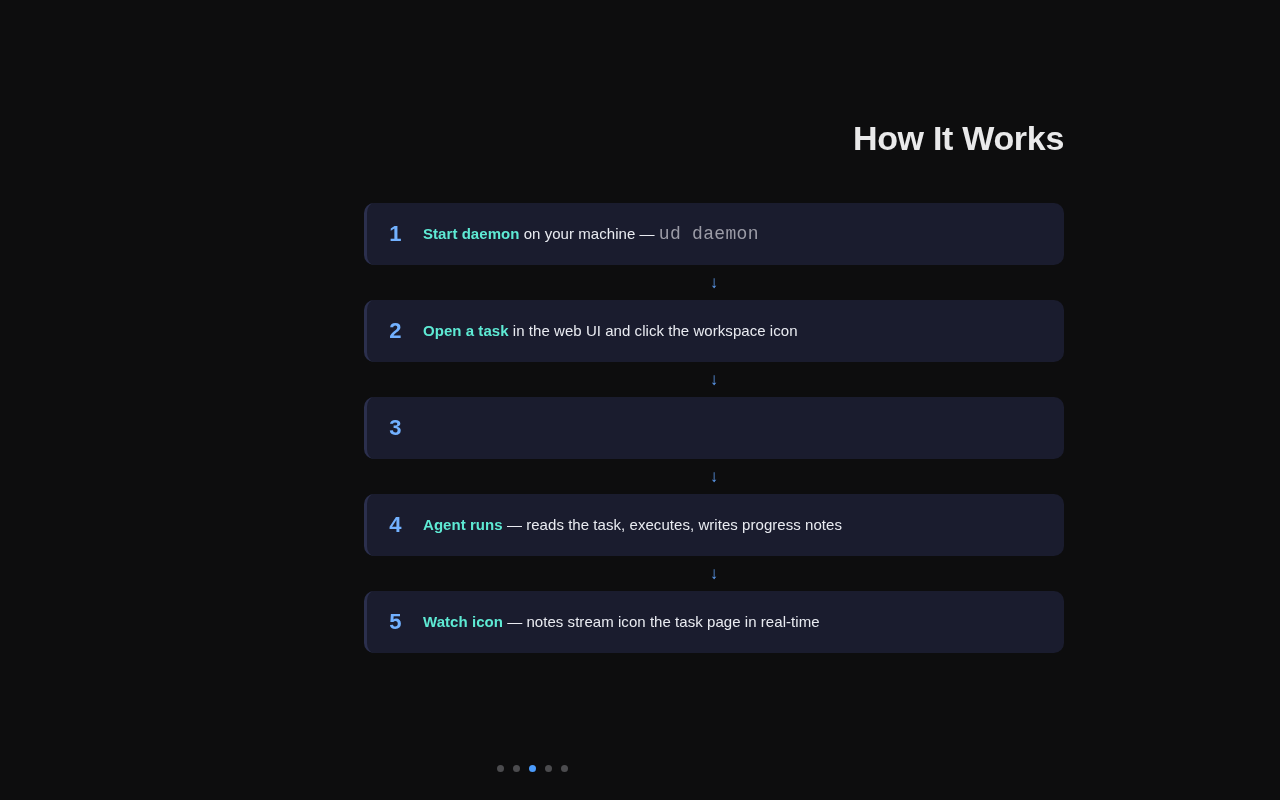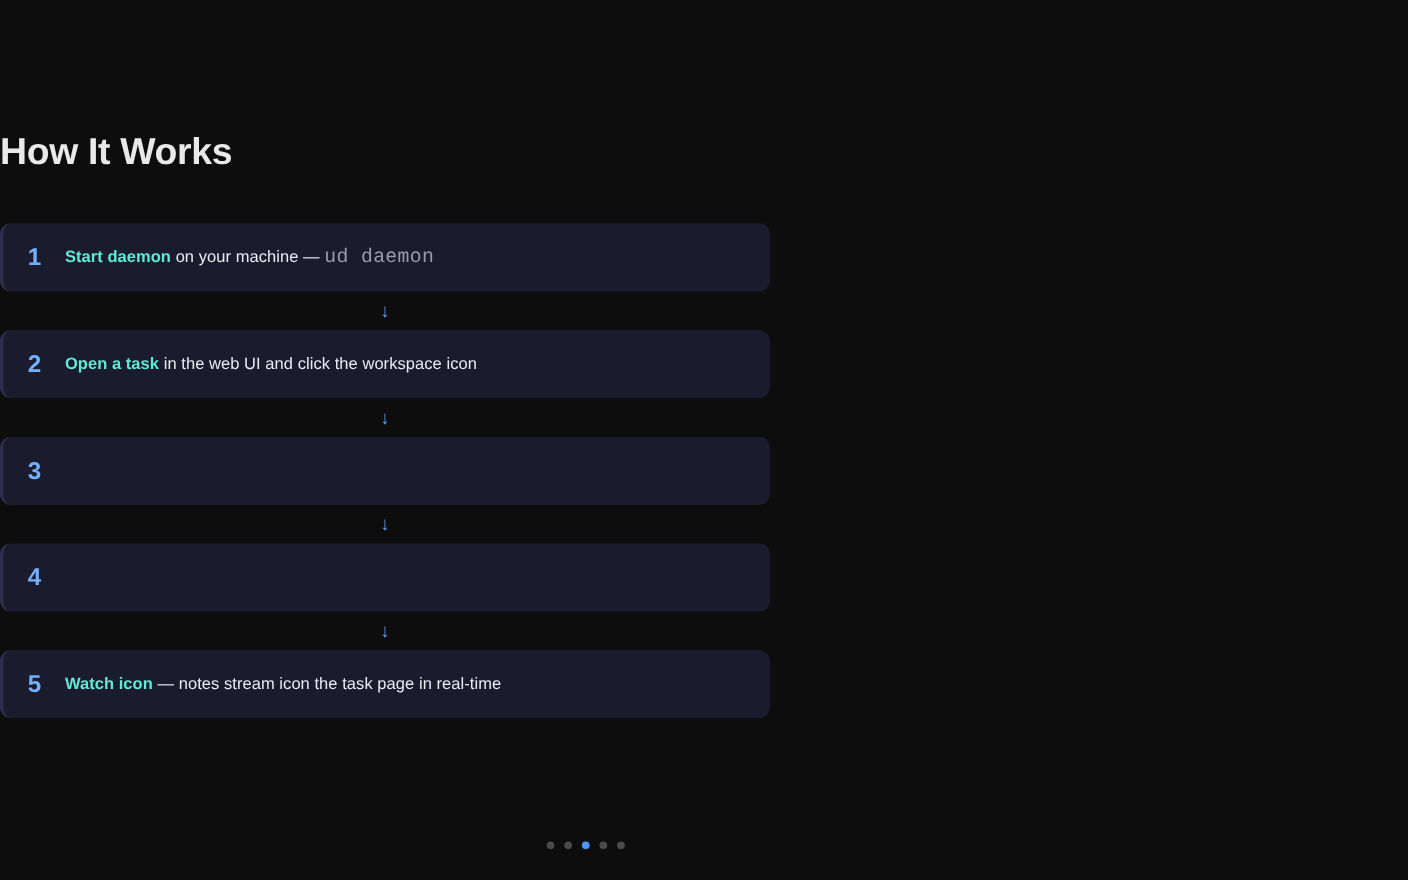--- a/index.html
+++ b/index.html
@@ -15,21 +15,21 @@
     font-family:"Liberation Sans", sans-serif;
     -webkit-font-smoothing:antialiased;
   }
 
   .slide {
     position:relative;
     width:1064px;
     height:800px;
     display:flex;
     flex-direction:column;
-    align-items:flex-start;
+    align-items:flex-end;
   }
 
   .page-title {
     margin-top:118px;
     font-size:34px;
     font-weight:bold;
     letter-spacing:-0.3px;
     color:#e9e9ea;
     text-align:center;
     line-height:1.2;
@@ -156,20 +156,23 @@
     <div class="step-card">
       <div class="step-number">3</div>
     </div>
 
     <div class="connector">
       <span class="arrow-down-icon">↓</span>
     </div>
 
     <div class="step-card">
       <div class="step-number">4</div>
+      <div class="step-text">
+        <span class="step-lead">Agent runs</span><span> — reads the task, executes, writes progress notes</span>
+      </div>
     </div>
 
     <div class="connector">
       <span class="arrow-down-icon">↓</span>
     </div>
 
     <div class="step-card">
       <div class="step-number">5</div>
       <div class="step-text">
         <span class="step-lead">Watch icon</span><span> — notes stream icon the task page in real-time</span>

